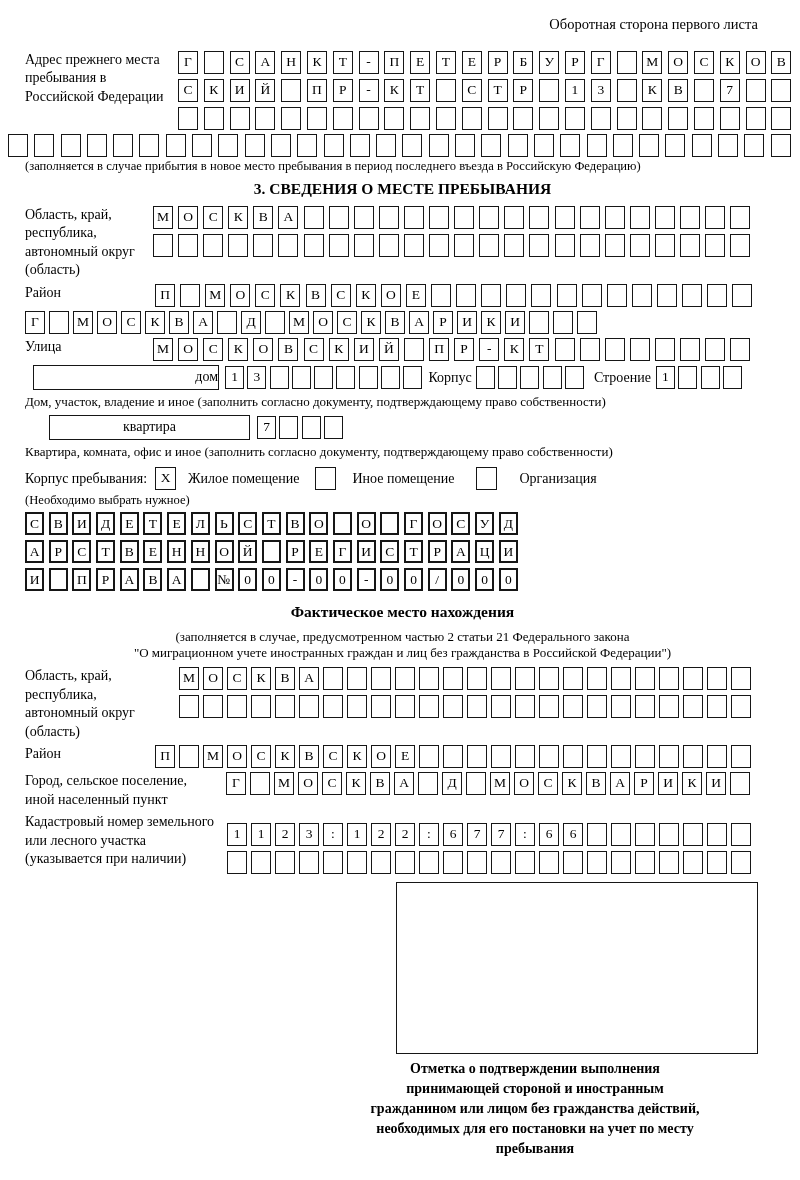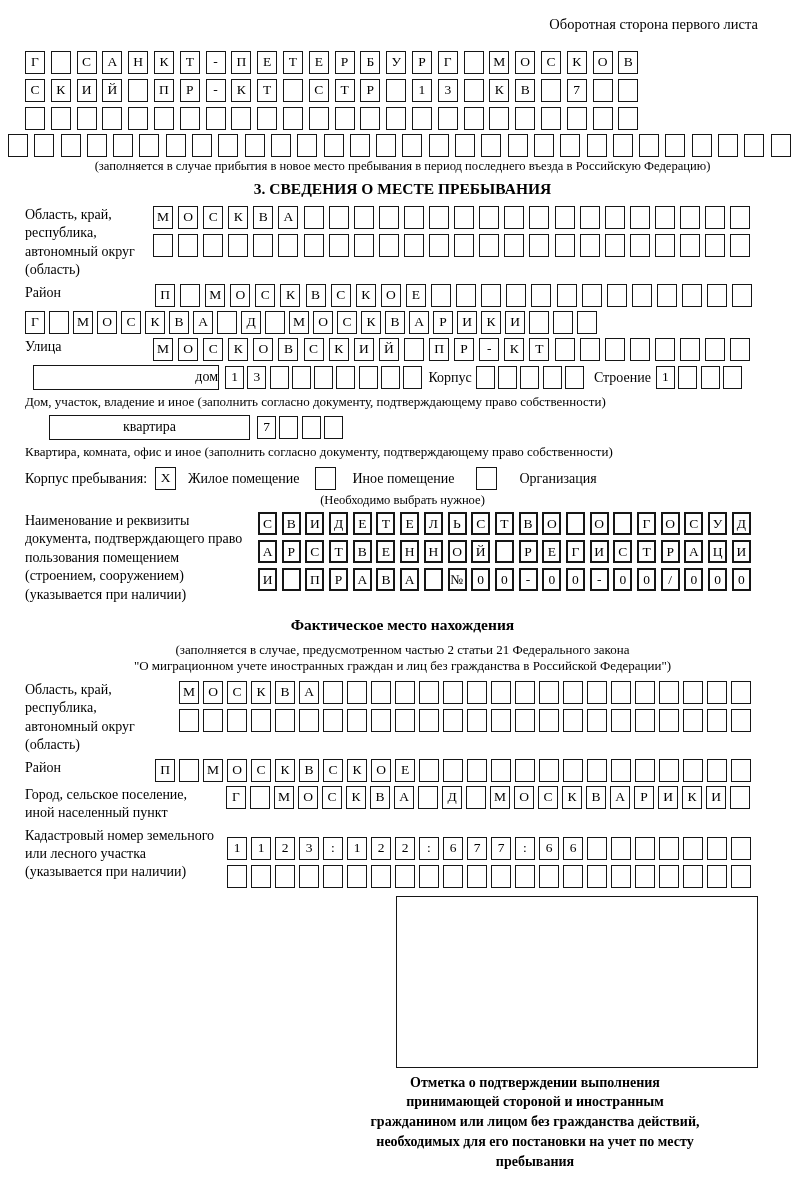--- a/index.html
+++ b/index.html
@@ -18,21 +18,21 @@
   .cellrow{display:flex;}
   .cell{
     box-sizing:border-box;flex:0 0 auto;width:20px;height:23px;
     border:1.6px solid #161616;text-align:center;font-size:13.5px;line-height:20px;
     background:#fff;
   }
   .p258{gap:5.8px;} .p251{gap:5.1px;} .p24{gap:4px;} .p263{gap:6.3px;}
   .pdom{gap:3.3px;} .pdom .cell{width:19px;}
   .doccells{gap:4.7px;} .doccells .cell{width:19px;border-width:2px;}
   .fullrow{margin-left:-17px;margin-bottom:2px;}
-  .caption{font-size:12.6px;text-align:center;margin:2px 0 4px 0;}
+  .caption{font-size:12.6px;text-align:left;margin:2px 0 4px 0;}
   .caption-left{font-size:13px;text-align:left;margin:3px 0 5px 0;}
   .sec-title{text-align:center;font-weight:bold;font-size:15.5px;margin:6px 0 8px 0;}
   .subnote{text-align:center;font-size:13px;line-height:1.25;margin-bottom:6px;}
   .fieldbox{
     box-sizing:border-box;height:25px;border:1.6px solid #161616;
     text-align:center;font-size:14px;line-height:22px;flex:0 0 auto;background:#fff;
   }
   .w167{width:186px;margin-left:8px;margin-right:6px;text-align:right;}
   .w201{width:201px;margin-left:24px;margin-right:7px;}
   .inline-label{font-size:14px;line-height:25px;flex:0 0 auto;}
@@ -56,20 +56,21 @@
   .mt10{margin-top:10px;}
 </style>
 </head>
 <body>
 
 <div class="page">
 
   <div class="header-note">Оборотная сторона первого листа</div>
 
   <div class="f">
+    <div class="label lw153">Адрес прежнего места пребывания в Российской Федерации</div>
     <div class="cellcol">
       <div class="cellrow p258">
           <span class="cell">Г</span>
           <span class="cell"></span>
           <span class="cell">С</span>
           <span class="cell">А</span>
           <span class="cell">Н</span>
           <span class="cell">К</span>
           <span class="cell">Т</span>
           <span class="cell">-</span>
@@ -374,21 +375,20 @@
     <span class="checkbox gap10">X</span>
     <span class="inline-label gap14">Жилое помещение</span>
     <span class="checkbox gap14"></span>
     <span class="inline-label gap20">Иное помещение</span>
     <span class="checkbox gap20"></span>
     <span class="inline-label">Организация</span>
   </div>
   <div class="caption" style="margin-top:0;">(Необходимо выбрать нужное)</div>
 
   <div class="f">
-    <div class="label lw233">Наименование и реквизиты документа, подтверждающего право пользования помещением (строением, сооружением) (указывается при наличии)</div>
     <div class="cellcol">
       <div class="cellrow doccells">
           <span class="cell">С</span>
           <span class="cell">В</span>
           <span class="cell">И</span>
           <span class="cell">Д</span>
           <span class="cell">Е</span>
           <span class="cell">Т</span>
           <span class="cell">Е</span>
           <span class="cell">Л</span>

